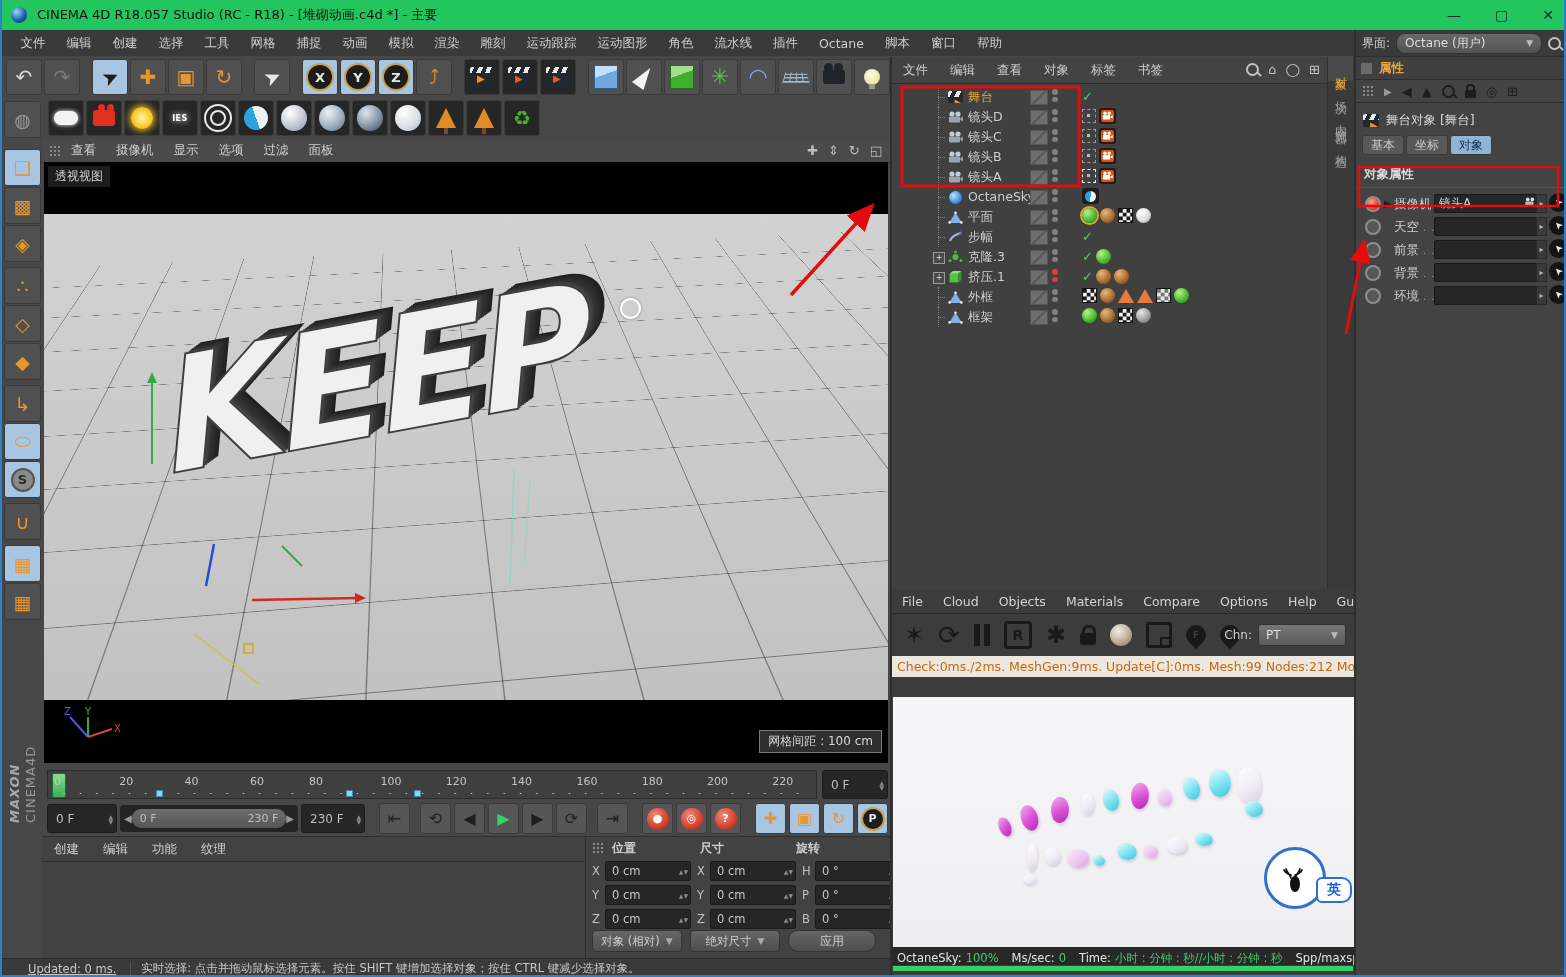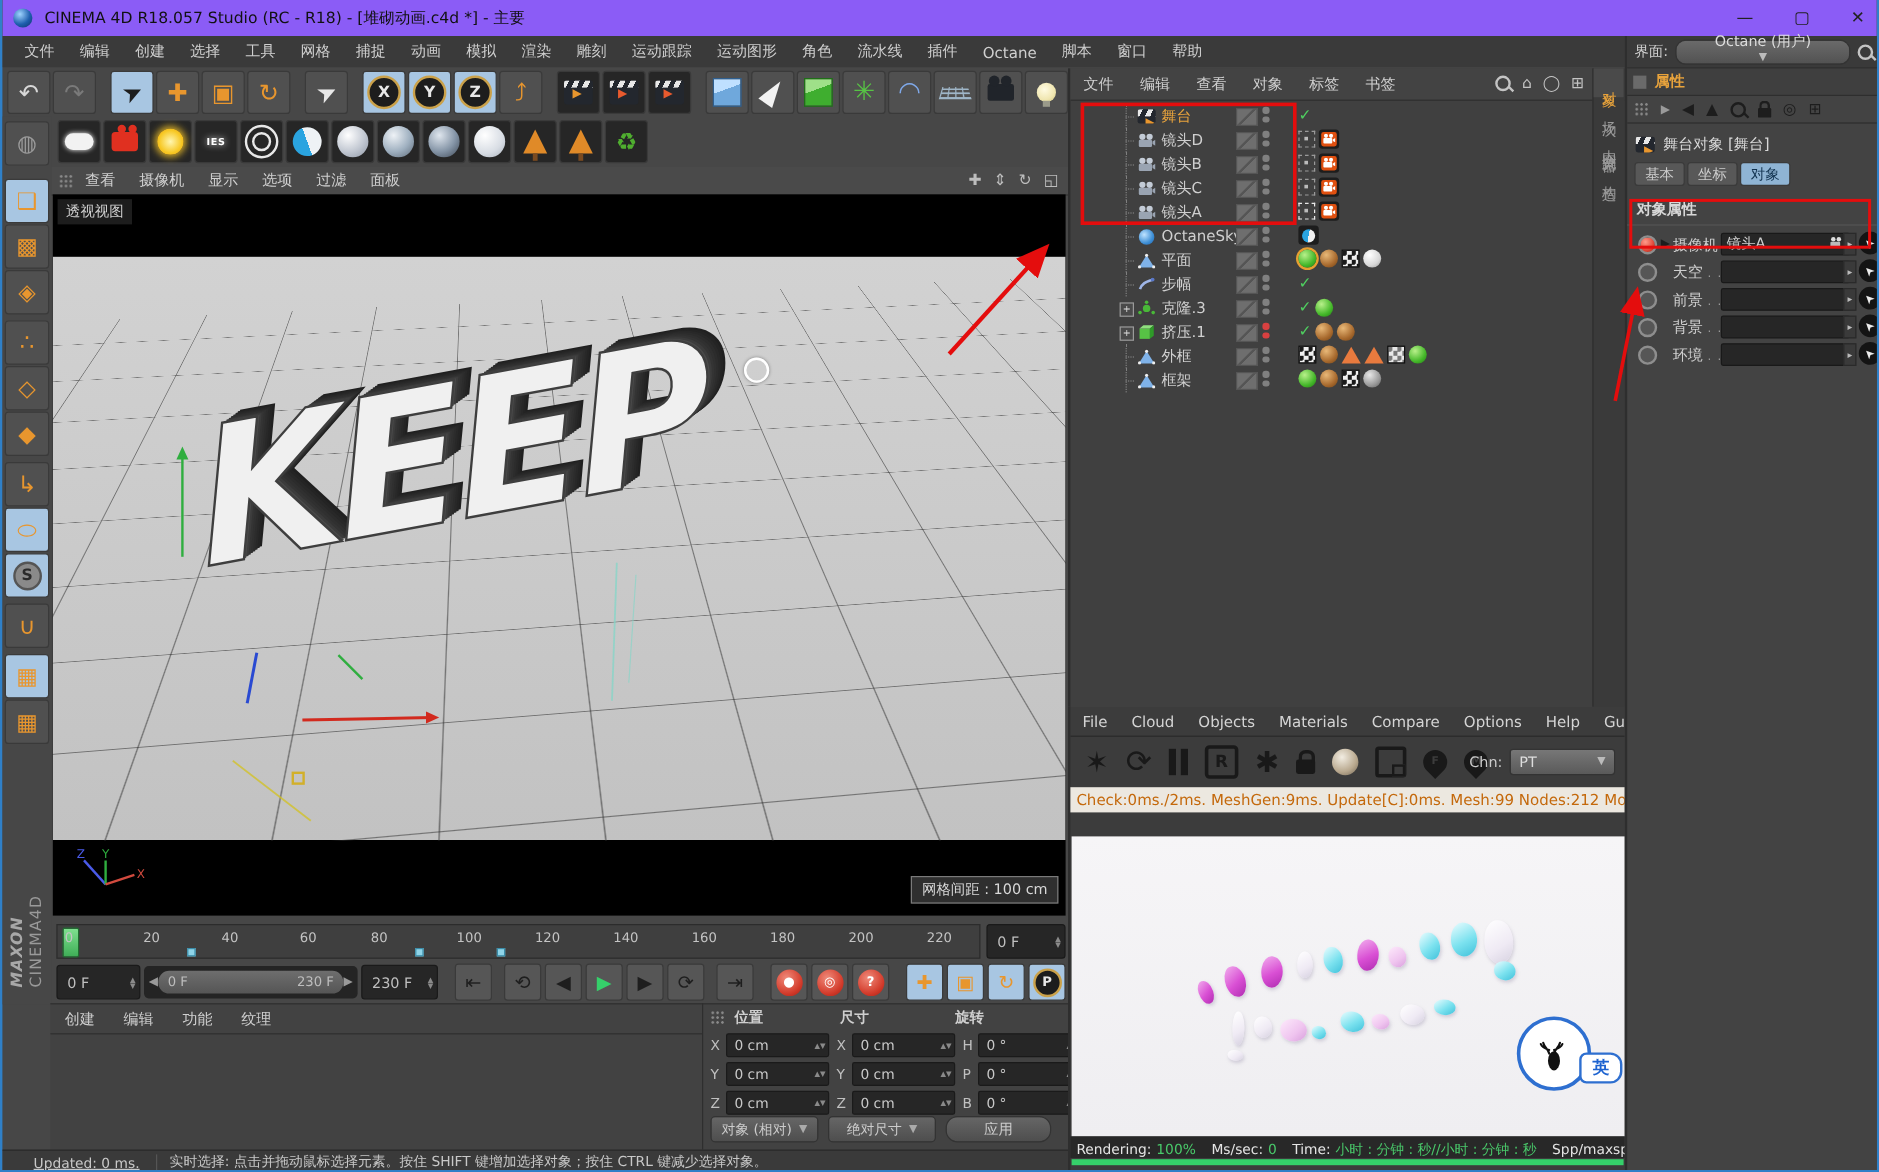--- a/index.html
+++ b/index.html
@@ -3,21 +3,21 @@
 <meta charset="utf-8">
 <style>
   html,body{margin:0;padding:0;background:#181818;}
   #app{position:relative;width:1566px;height:977px;overflow:hidden;background:#474747;
        font-family:"DejaVu Sans","Liberation Sans",sans-serif;border-left:2px solid #2f80c8;
        border-right:2px solid #2f80c8;border-bottom:2px solid #2f80c8;box-sizing:border-box;}
   .abs{position:absolute;}
   .nosel{user-select:none;}
 
   
-  .titlebar{left:0;top:0;width:100%;height:30px;background:#8b5cf6;color:#111;display:flex;align-items:center;font-size:13px;}
+  .titlebar{left:0;top:0;width:100%;height:30px;background:#22c55e;color:#111;display:flex;align-items:center;font-size:13px;}
   .titlebar .appicon{width:16px;height:16px;border-radius:50%;margin:0 10px 0 9px;
       background:radial-gradient(circle at 35% 30%,#9fd4ff,#1f5fae 55%,#0c2f66);}
   .winbtns{position:absolute;right:10px;top:0;height:30px;display:flex;align-items:center;gap:34px;color:#222;font-size:14px;}
   .winbtns span{cursor:default;}
 
   
   .menubar{left:0;top:30px;width:100%;height:26px;background:#3a3a3a;display:flex;align-items:center;padding-left:8px;box-sizing:border-box;}
   .mb-item{color:#cfcfcf;font-size:12.5px;padding:0 10.5px;}
 
   
@@ -230,21 +230,21 @@
   .lv-footer{position:absolute;left:0;right:0;top:358px;height:18px;background:#282828;display:flex;align-items:center;gap:13px;padding-left:5px;white-space:nowrap;}
   .lv-footer .lab{color:#e4e4e4;font-size:11.5px;}
   .lv-footer .val{color:#49c96a;font-size:11.5px;margin-left:4px;}
   .lv-green{position:absolute;left:1px;right:1px;top:377px;height:5px;background:#35d06a;}
 
   
   .attrpanel{left:1352px;top:30px;width:214px;height:947px;background:#434343;border-left:2px solid #2e2e2e;box-sizing:border-box;}
   .at-interface{height:26px;display:flex;align-items:center;gap:6px;padding-left:6px;background:#3a3a3a;}
   .at-interface .lab{color:#cfcfcf;font-size:12px;}
   .at-drop{width:128px;height:19px;background:linear-gradient(#6a6a6a,#525252);border:1px solid #333;border-radius:9px;color:#ddd;font-size:12px;
-      display:flex;align-items:center;justify-content:flex-end;padding:0 8px;flex-direction:column;}
+      display:flex;align-items:center;justify-content:space-between;padding:0 8px;}
   .at-drop i{font-style:normal;font-size:9px;color:#bbb;}
   .at-title{height:22px;display:flex;align-items:center;background:#3f3f3f;border-top:1px solid #2e2e2e;border-bottom:1px solid #2e2e2e;}
   .at-title .sq{width:11px;height:11px;background:#6a6a6a;margin:0 7px 0 5px;}
   .at-title b{color:#e8a33c;font-size:12.5px;font-weight:bold;}
   .at-tools{height:22px;display:flex;align-items:center;gap:10px;padding-left:6px;color:#1d1d1d;font-size:13px;border-bottom:1px solid #2e2e2e;}
   .at-tools .lt{color:#9a9a9a;font-size:10px;}
   .search{width:9px;height:9px;border:2px solid #1d1d1d;border-radius:50%;position:relative;display:inline-block;}
   .search:after{content:"";position:absolute;left:8px;top:8px;width:6px;height:2px;background:#1d1d1d;transform:rotate(45deg);}
   .search.lt2{border-color:#c4c4c4;}
   .search.lt2:after{background:#c4c4c4;}
@@ -726,21 +726,21 @@
           <span class="om-guide"></span>
           <span class="om-dash"></span>
           <span class="om-ico">
             <svg width="15" height="12" viewBox="0 0 15 12">
               <circle cx="4" cy="3" r="2.6" fill="#c3cbd6"></circle>
               <circle cx="10" cy="3" r="2.6" fill="#c3cbd6"></circle>
               <rect x="1" y="5.4" width="11" height="6" rx="1" fill="#9aa4b2"></rect>
               <path d="M12.4 7l2.4-1.5v5L12.4 9z" fill="#9aa4b2"></path>
             </svg>
           </span>
-          <span class="om-name">镜头B</span>
+          <span class="om-name">镜头C</span>
           <span class="om-layer"></span>
           <span class="om-dots">
             <i></i>
             <i></i>
           </span>
           <span class="om-tags">
             <span class="t-box"></span>
             <span class="t-cam">
               <i>
                 <svg width="11" height="10" viewBox="0 0 11 10">
@@ -757,21 +757,21 @@
           <span class="om-guide"></span>
           <span class="om-dash"></span>
           <span class="om-ico">
             <svg width="15" height="12" viewBox="0 0 15 12">
               <circle cx="4" cy="3" r="2.6" fill="#c3cbd6"></circle>
               <circle cx="10" cy="3" r="2.6" fill="#c3cbd6"></circle>
               <rect x="1" y="5.4" width="11" height="6" rx="1" fill="#9aa4b2"></rect>
               <path d="M12.4 7l2.4-1.5v5L12.4 9z" fill="#9aa4b2"></path>
             </svg>
           </span>
-          <span class="om-name">镜头C</span>
+          <span class="om-name">镜头B</span>
           <span class="om-layer"></span>
           <span class="om-dots">
             <i></i>
             <i></i>
           </span>
           <span class="om-tags">
             <span class="t-box"></span>
             <span class="t-cam">
               <i>
                 <svg width="11" height="10" viewBox="0 0 11 10">
@@ -1040,21 +1040,21 @@
         <span class="frag fr-w" style="left: 152px; top: 150px; width: 15px; height: 18px; transform: rotate(0deg);"></span>
         <span class="frag fr-p" style="left: 174px; top: 152px; width: 22px; height: 19px; transform: rotate(-8deg);"></span>
         <span class="frag fr-c" style="left: 200px; top: 158px; width: 12px; height: 11px; transform: rotate(0deg);"></span>
         <span class="frag fr-c" style="left: 224px; top: 146px; width: 20px; height: 17px; transform: rotate(5deg);"></span>
         <span class="frag fr-p" style="left: 250px; top: 148px; width: 15px; height: 13px; transform: rotate(0deg);"></span>
         <span class="frag fr-w" style="left: 274px; top: 140px; width: 20px; height: 17px; transform: rotate(-5deg);"></span>
         <span class="frag fr-c" style="left: 302px; top: 136px; width: 18px; height: 13px; transform: rotate(0deg);"></span>
         <span class="frag fr-w" style="left: 130px; top: 178px; width: 13px; height: 9px; transform: rotate(0deg);"></span>
       </div>
     <div class="lv-footer" id="lv-footer">
-        <span><span class="lab">Rendering:</span><span class="val">100%</span></span>
+        <span><span class="lab">OctaneSky:</span><span class="val">100%</span></span>
         <span><span class="lab">Ms/sec:</span><span class="val">0</span></span>
         <span><span class="lab">Time:</span><span class="val">小时 : 分钟 : 秒//小时 : 分钟 : 秒</span></span>
         <span><span class="lab">Spp/maxspp:</span><span class="val">300/300</span></span>
         <span><span class="lab">Tri:</span></span>
       </div>
     <div class="lv-green"></div>
   </div>
 
   <div class="abs attrpanel">
     <div class="at-interface">

